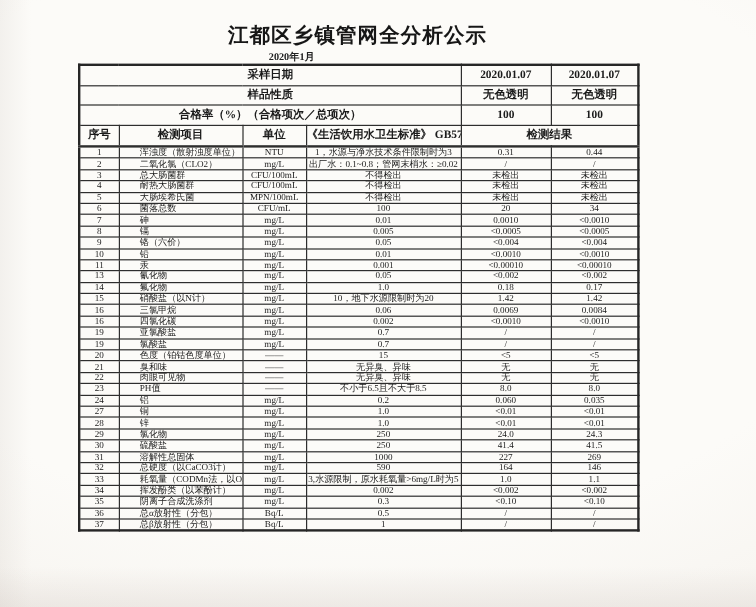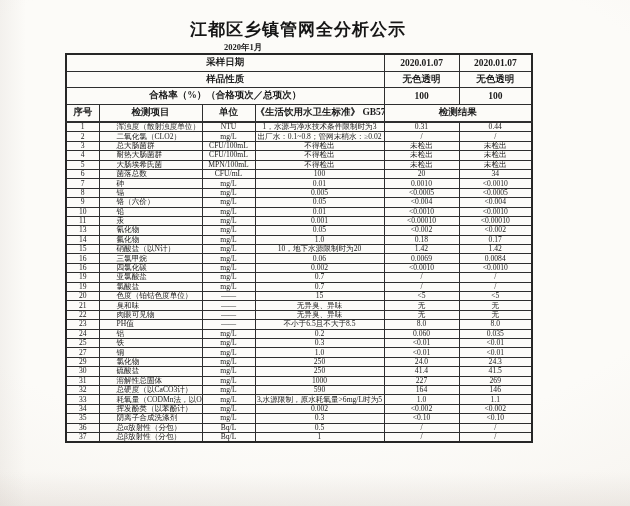--- a/index.html
+++ b/index.html
@@ -307,39 +307,39 @@
 
         <tr class="data">
           <td>24</td>
           <td class="item">铝</td>
           <td>mg/L</td>
           <td>0.2</td>
           <td>0.060</td>
           <td>0.035</td>
         </tr>
 
-        <tr class="data">
-          <td>25</td>
-          <td class="item">铁</td>
-          <td>mg/L</td>
-          <td>0.3</td>
-          <td>&lt;0.01</td>
-          <td>&lt;0.01</td>
-        </tr>
 
 
         <tr class="data">
           <td>27</td>
           <td class="item">铜</td>
           <td>mg/L</td>
           <td>1.0</td>
           <td>&lt;0.01</td>
           <td>&lt;0.01</td>
         </tr>
 
+        <tr class="data">
+          <td>28</td>
+          <td class="item">锌</td>
+          <td>mg/L</td>
+          <td>1.0</td>
+          <td>&lt;0.01</td>
+          <td>&lt;0.01</td>
+        </tr>
 
         <tr class="data">
           <td>29</td>
           <td class="item">氯化物</td>
           <td>mg/L</td>
           <td>250</td>
           <td>24.0</td>
           <td>24.3</td>
         </tr>
 

